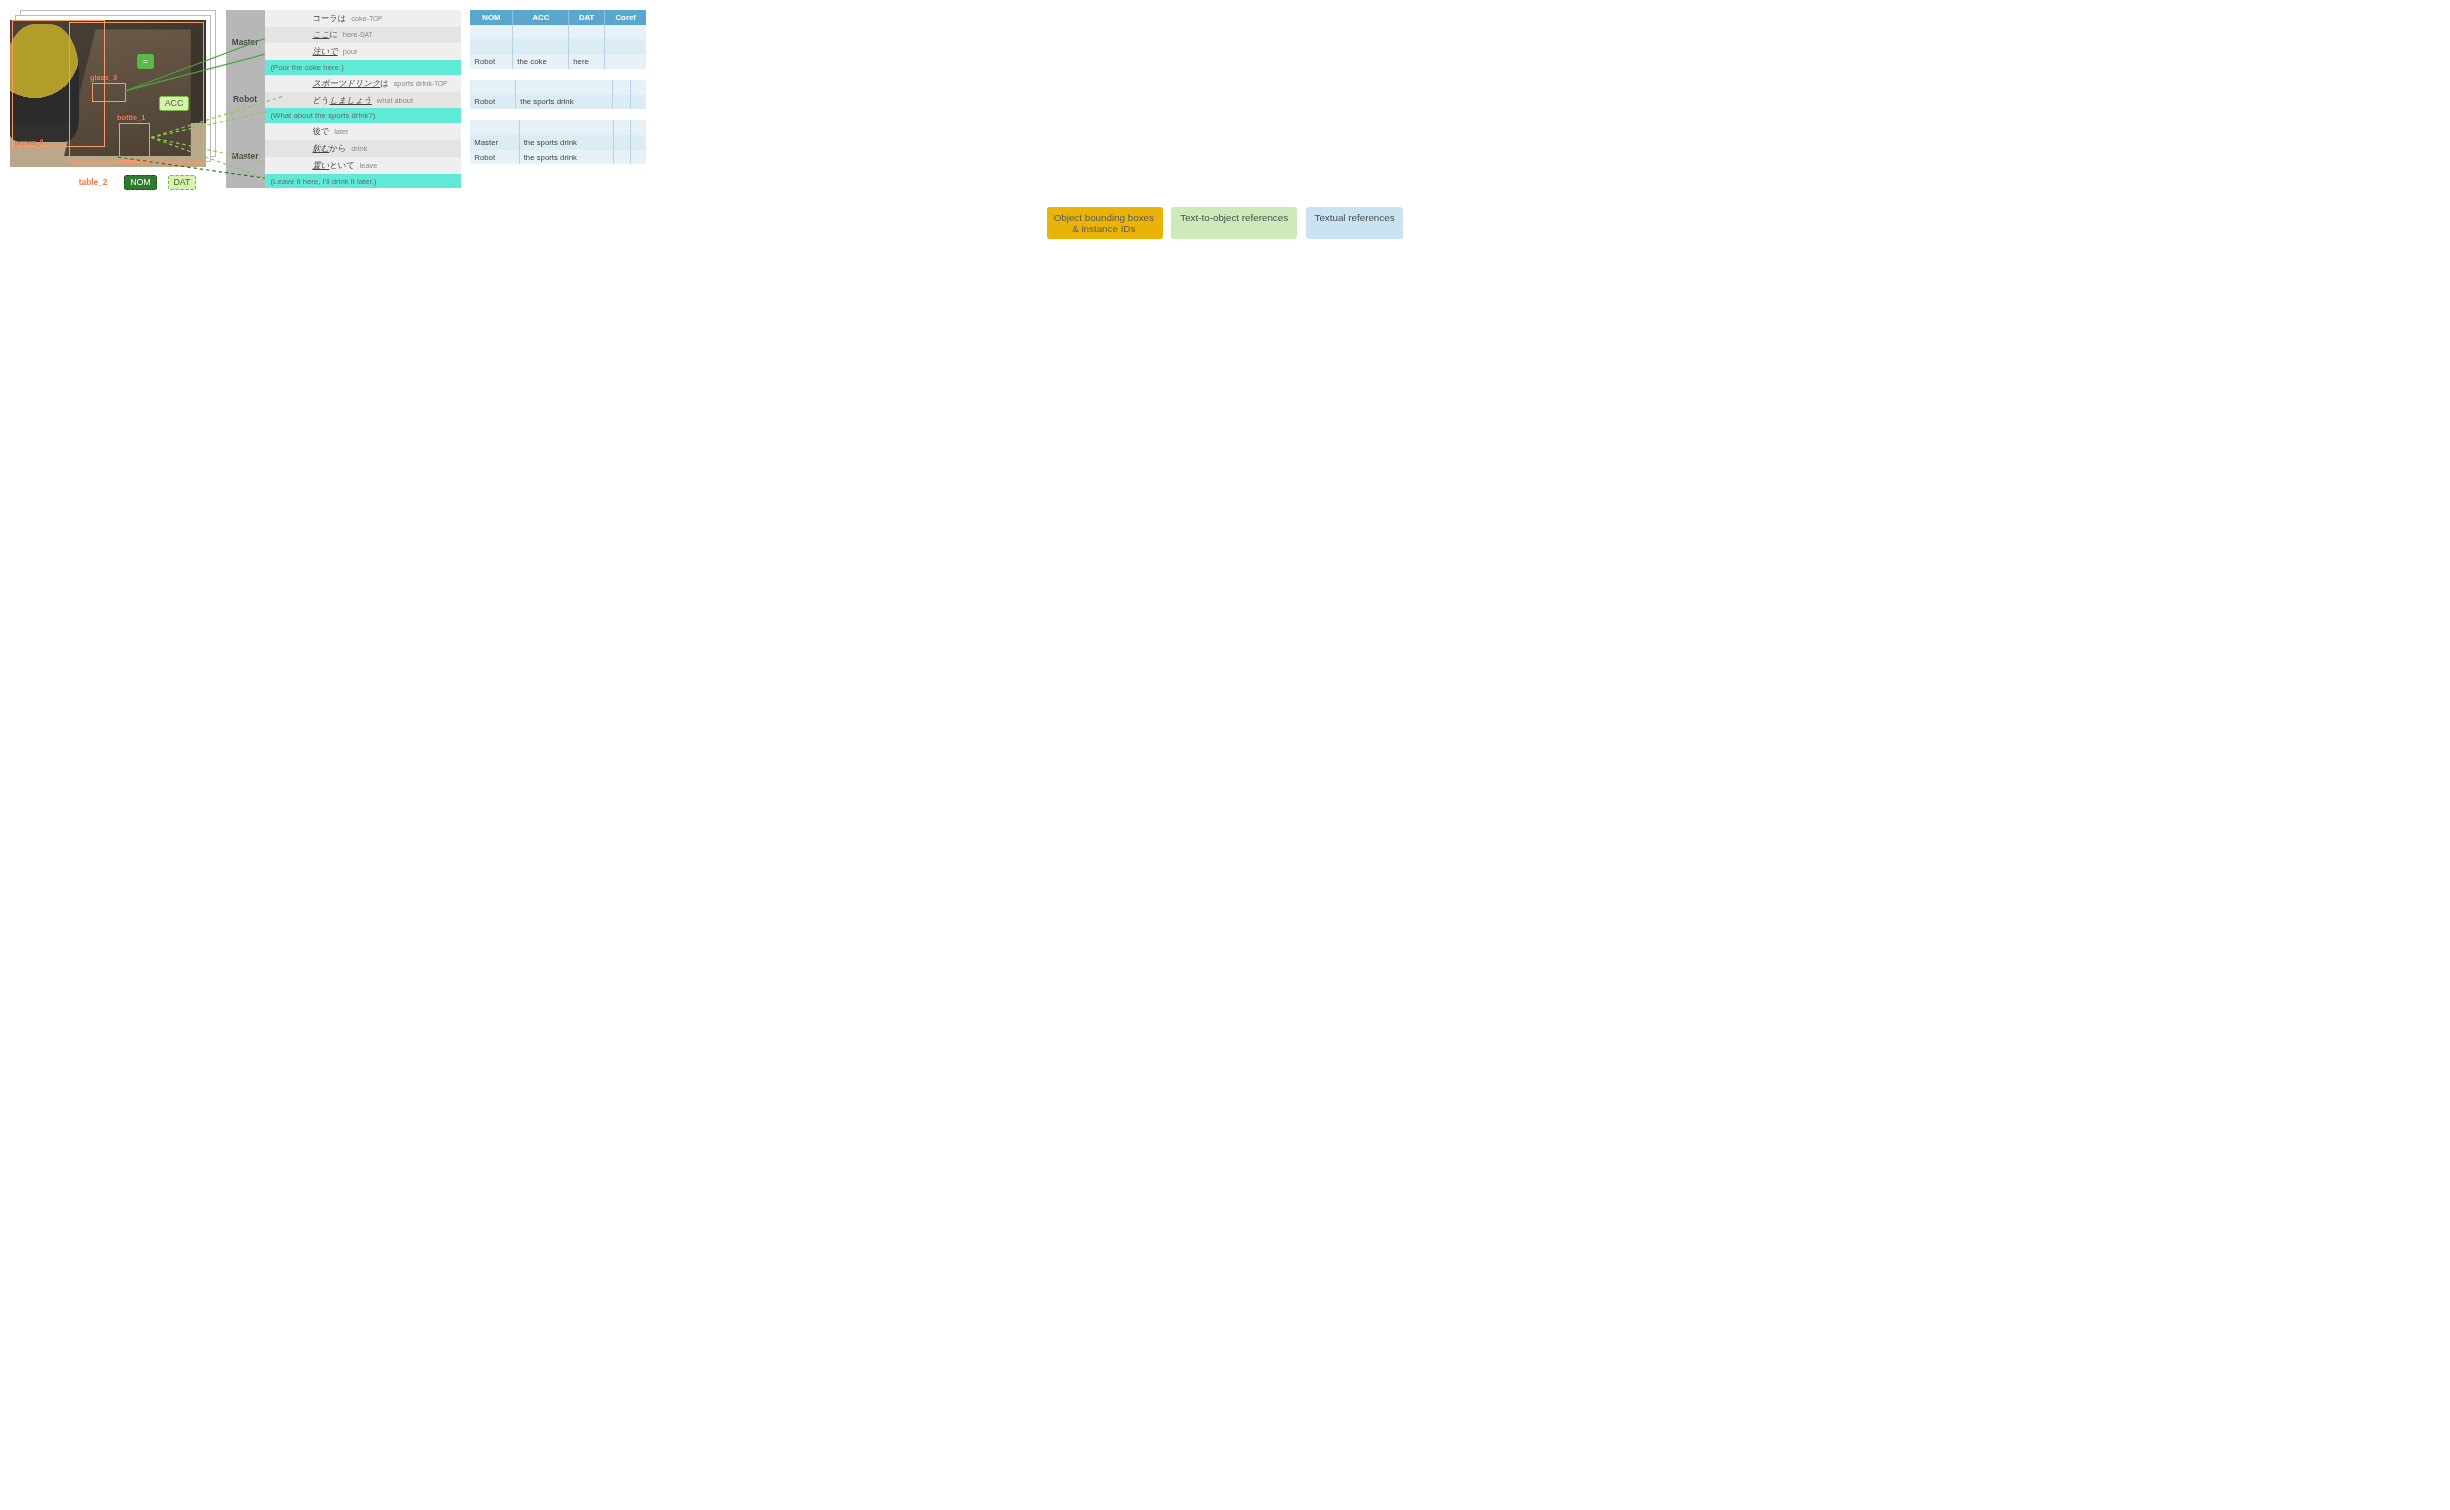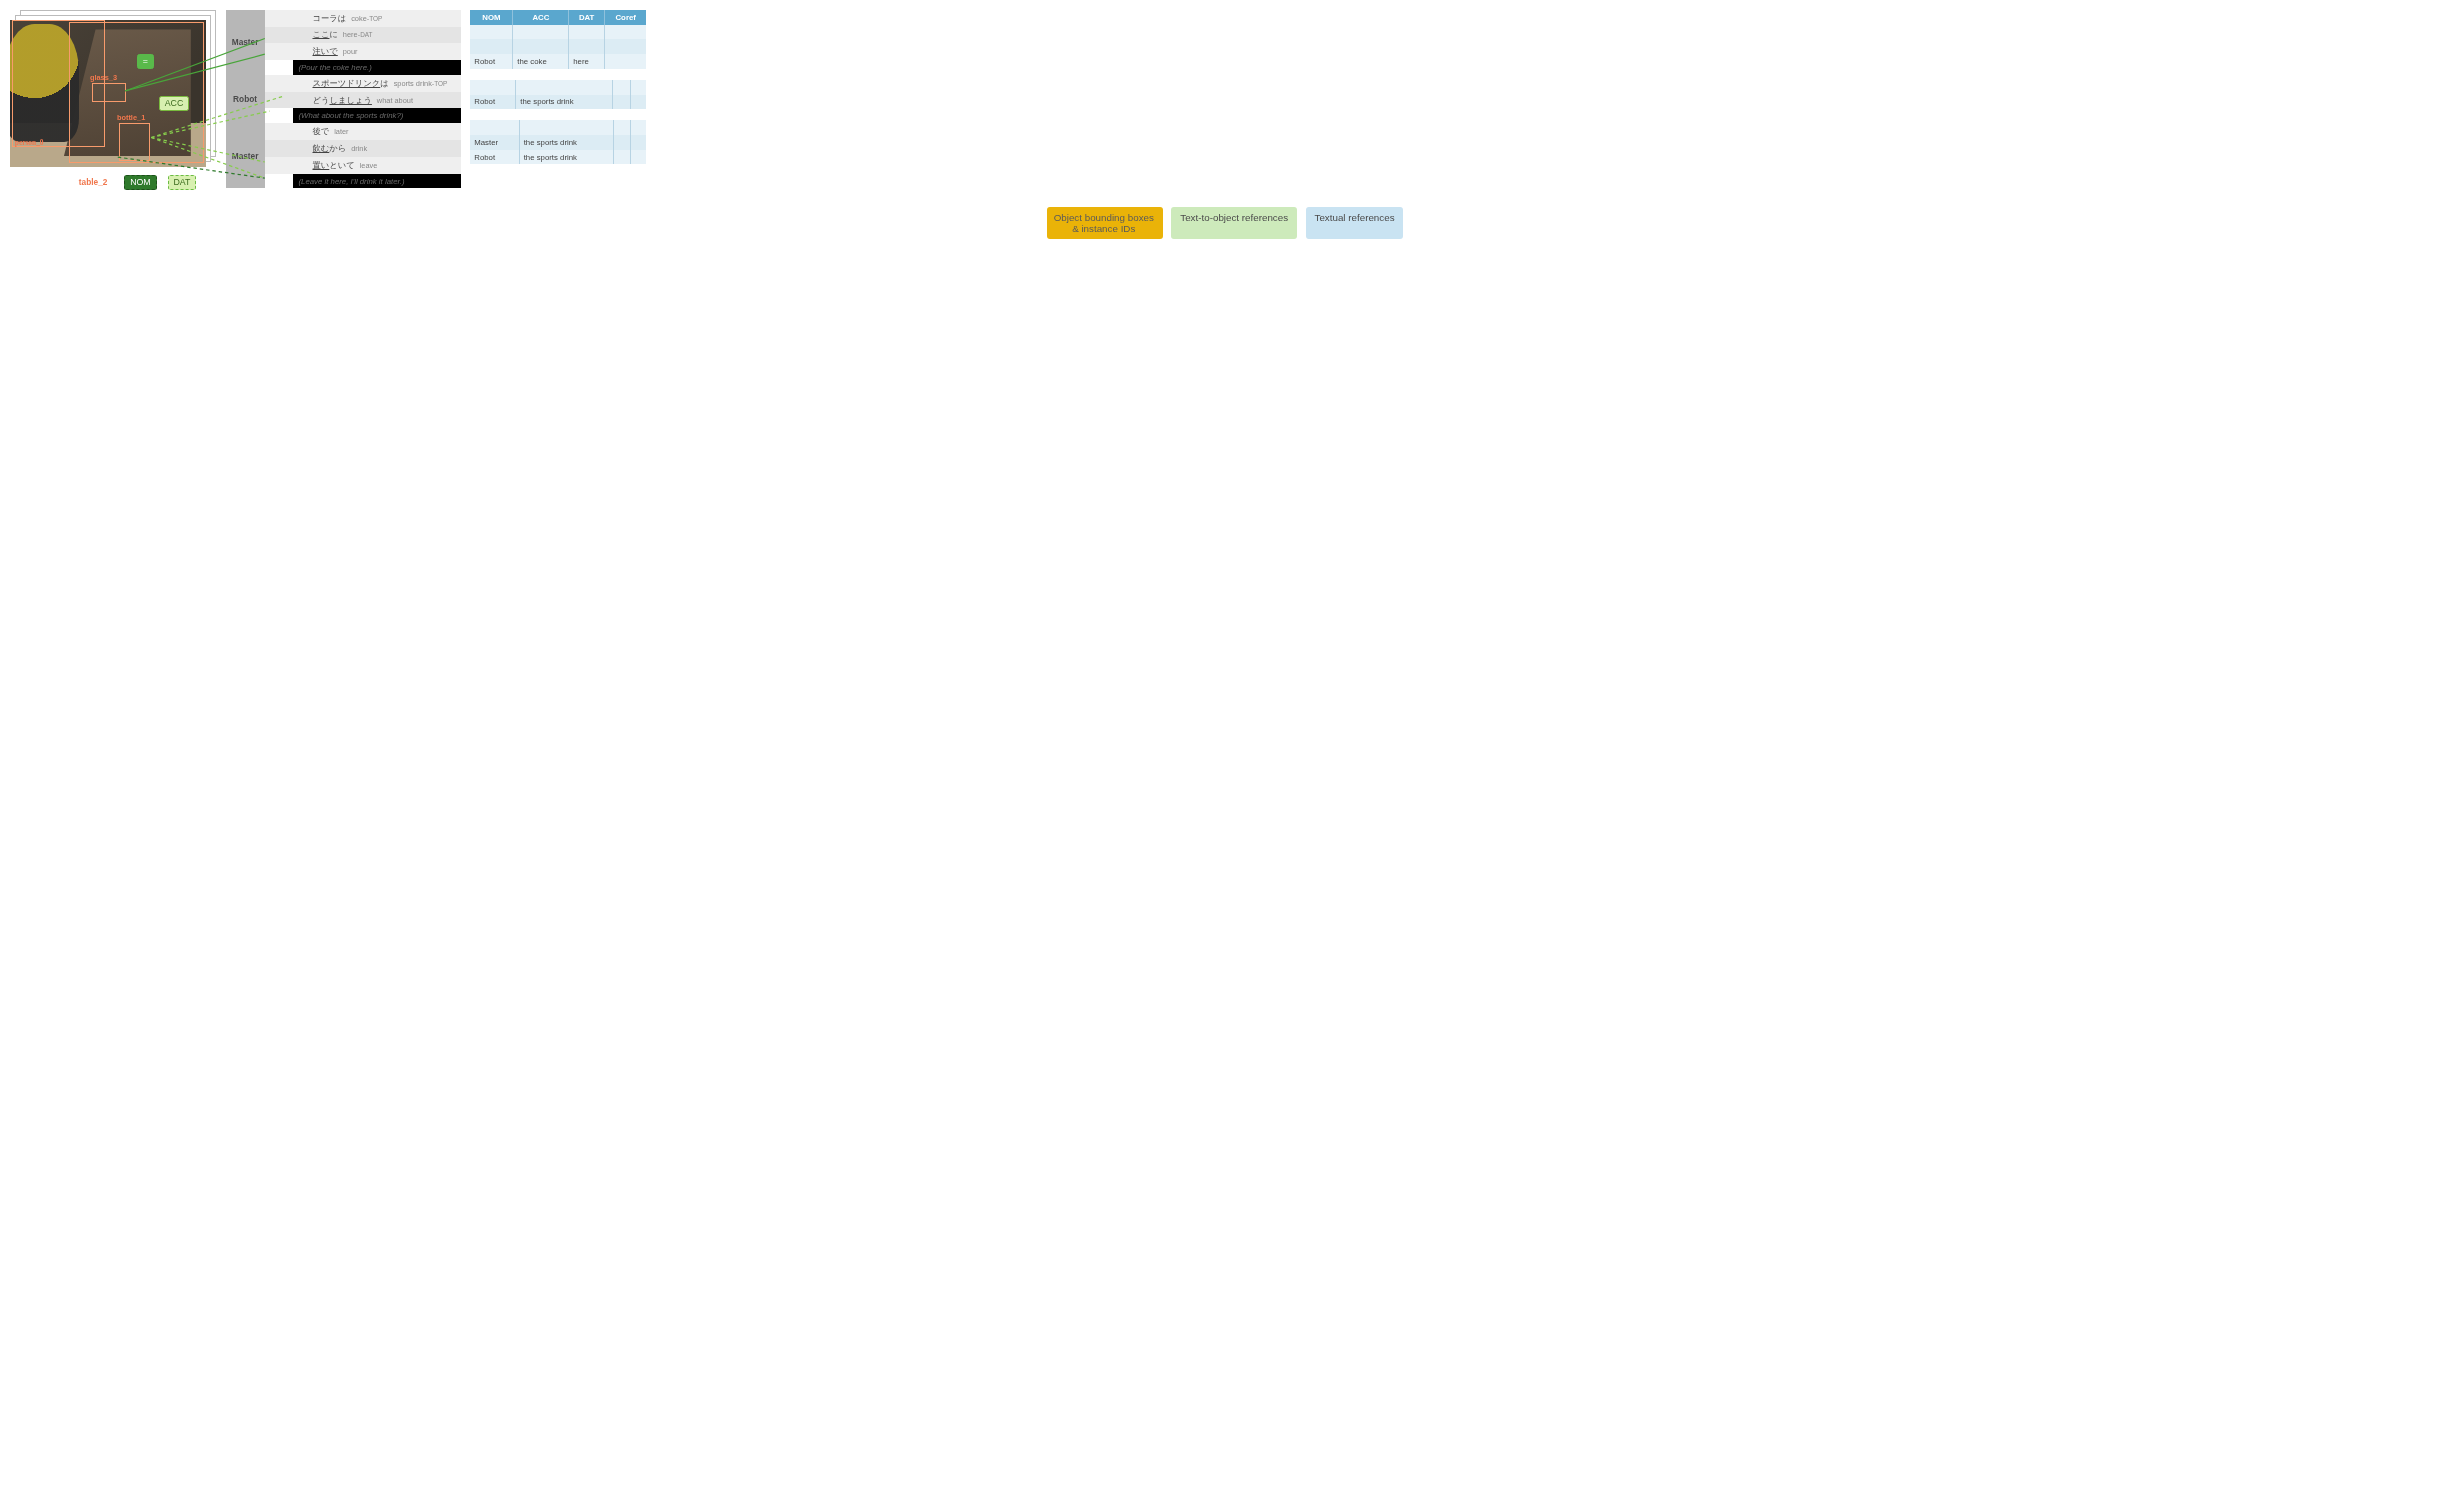--- a/index.html
+++ b/index.html
@@ -76,22 +76,22 @@
   .lines { flex:1; }
   .line {
     padding:2.9px 5.9px; font-size:8.3px; color:#555;
     display:flex; align-items:baseline; gap:4.9px;
   }
   .line:nth-child(odd){ background:#efefef; }
   .line:nth-child(even){ background:#e4e4e4; }
   .jp { color:#444;margin-left:42px; }
   .gloss { color:#888; font-size:7.4px; }
   .small-caps { font-variant: small-caps; font-size:6.4px; }
-  .u { text-decoration: underline; }
-  .trans { font-style: italic; color:#6a6a6a; padding:2.9px 5.9px; background:#000000; font-size:7.8px;margin-left:28px;}
+  .u { text-decoration: underline; font-style: italic; }
+  .trans { color:#6a6a6a; padding:2.9px 5.9px; background:#5eead4; font-size:7.8px;}
 
   .svg-lines { position:absolute; top:0; left:0; pointer-events:none; }
 
   
   .tables { width: 176px; display:flex; flex-direction:column; gap:10.8px; }
   table.ref {
     border-collapse:collapse; width:100%; font-size:7.8px; color:#444;
   }
   table.ref th {
     background:#5aa7ce; color:#fff; font-weight:600; padding:2.9px 3.9px;

